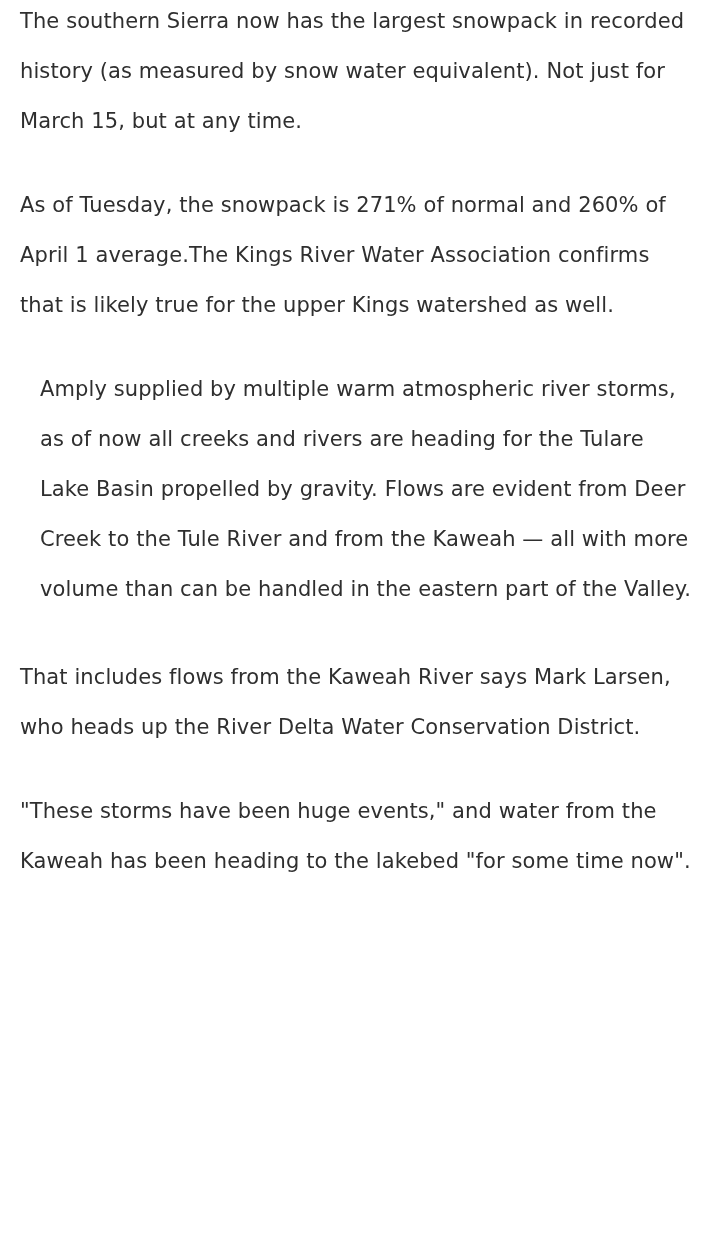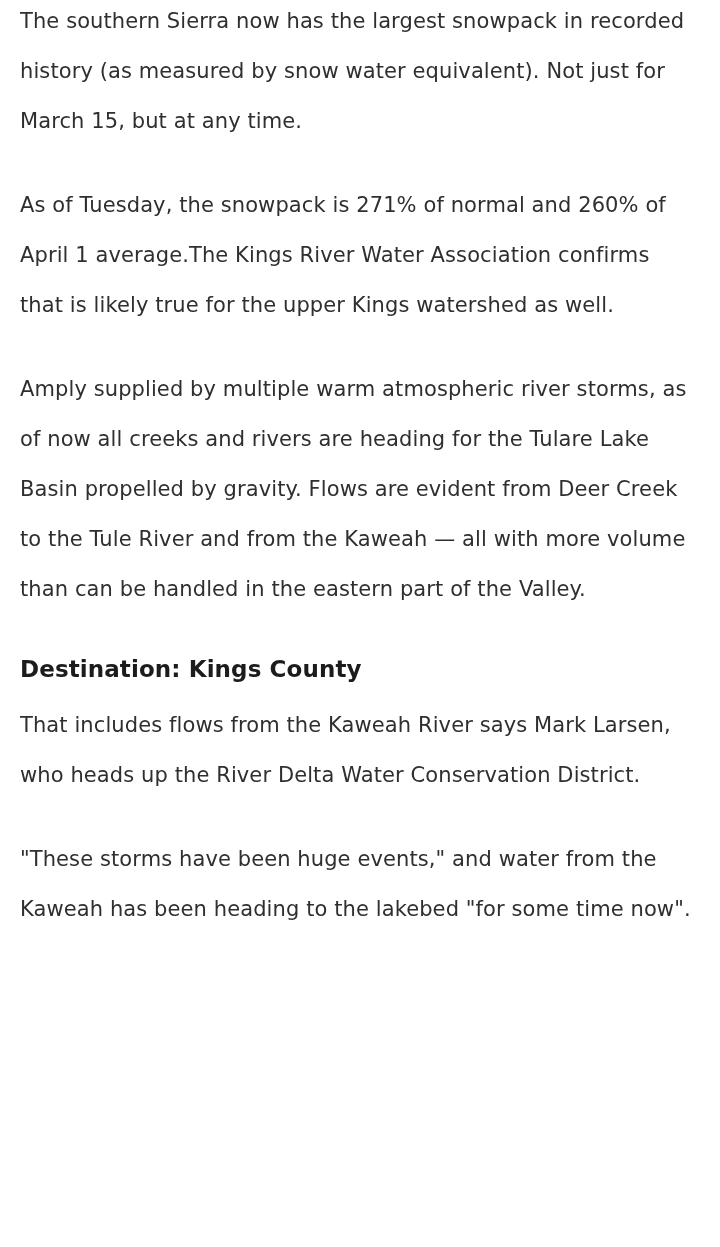--- a/index.html
+++ b/index.html
@@ -33,32 +33,32 @@
   .subhead {
     font-size: 23px;
     line-height: 34px;
     font-weight: 700;
     color: #1c1c1c;
     margin: 24px 0 14px 0;
     letter-spacing: 0.1px;
   }
   .para.tight {
     margin-bottom: 38px;
+    margin-left: 20px;
   }
 </style>
 </head>
 <body>
 
 <div class="article">
 
   <p class="para">The southern Sierra now has the largest snowpack in recorded history (as measured by snow water equivalent). Not just for March 15, but at any time.</p>
 
   <p class="para">As of Tuesday, the snowpack is 271% of normal and 260% of April 1 average.The Kings River Water Association confirms that is likely true for the upper Kings watershed as well.</p>
 
   <p class="para tight">Amply supplied by multiple warm atmospheric river storms, as of now all creeks and rivers are heading for the Tulare Lake Basin propelled by gravity. Flows are evident from Deer Creek to the Tule River and from the Kaweah — all with more volume than can be handled in the eastern part of the Valley.</p>
 
-  <h2 class="subhead">Destination: Kings County</h2>
 
   <p class="para">That includes flows from the Kaweah River says Mark Larsen, who heads up the River Delta Water Conservation District.</p>
 
   <p class="para">"These storms have been huge events," and water from the Kaweah has been heading to the lakebed "for some time now".</p>
 
 </div>
 
 </body></html>

